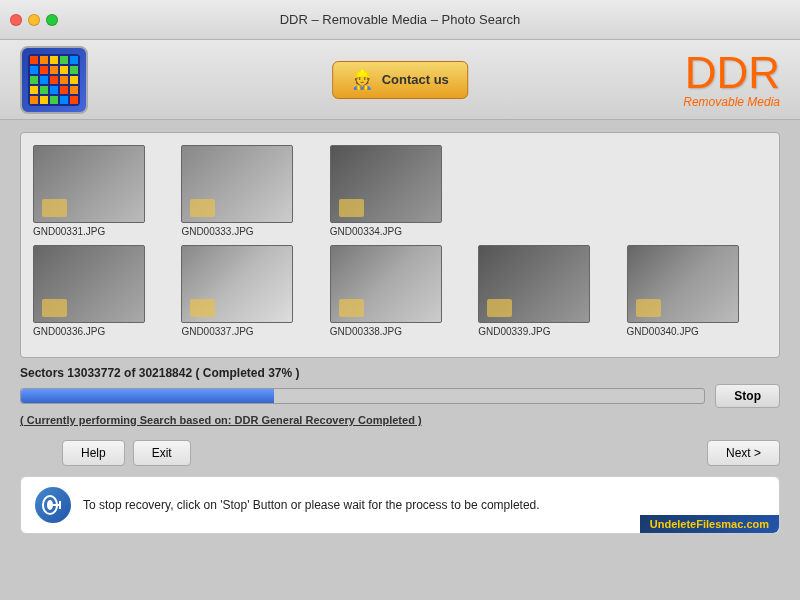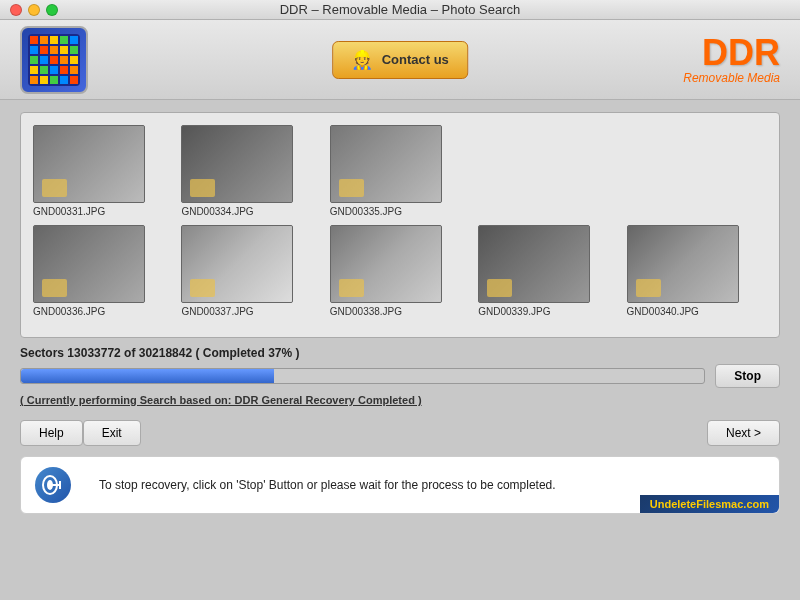--- a/index.html
+++ b/index.html
@@ -7,21 +7,21 @@
       width: 800px;
       height: 600px;
       background: #c8c8c8;
       font-family: -apple-system, 'Helvetica Neue', Arial, sans-serif;
       font-size: 12px;
       overflow: hidden;
     }
 
     
     .titlebar {
-      height: 20px;
+      height: 40px;
       background: linear-gradient(to bottom, #ebebeb, #d6d6d6);
       border-bottom: 1px solid #b0b0b0;
       display: flex;
       align-items: center;
       justify-content: center;
       position: relative;
     }
     .titlebar-title {
       font-size: 13px;
       color: #333;
@@ -82,22 +82,22 @@
     }
     .contact-icon {
       font-size: 18px;
     }
     .ddr-brand {
       position: absolute;
       right: 20px;
       text-align: right;
     }
     .ddr-title {
-      font-size: 36px;
-      font-weight: bold;
+      font-size: 44px;
+      font-weight: normal;
       color: #ff6600;
       line-height: 1;
       text-shadow: 1px 1px 2px rgba(0,0,0,0.2);
     }
     .ddr-subtitle {
       font-size: 12px;
       color: #ff6600;
       font-style: italic;
     }
 
@@ -227,21 +227,22 @@
 
     
     .btn-row {
       display: flex;
       align-items: center;
       gap: 8px;
       margin-bottom: 10px;
     }
     .btn-left {
       display: flex;
-      gap: 0;
+      gap: 8px;
+      margin-left: 42px;
     }
     .btn-right {
       margin-left: auto;
       display: flex;
       gap: 8px;
     }
     .nav-btn {
       background: linear-gradient(to bottom, #f5f5f5, #e0e0e0);
       border: 1px solid #aaa;
       border-radius: 4px;
@@ -254,21 +255,21 @@
     }
 
     
     .info-box {
       background: white;
       border: 1px solid #ccc;
       border-radius: 6px;
       padding: 10px 14px;
       display: flex;
       align-items: center;
-      gap: 28px;
+      gap: 12px;
       position: relative;
     }
     .info-icon {
       width: 36px;
       height: 36px;
       background: linear-gradient(135deg, #4488cc, #2255aa);
       border-radius: 50%;
       display: flex;
       align-items: center;
       justify-content: center;
@@ -358,29 +359,29 @@
 
     <div class="photo-row">
       <div class="photo-item">
         <div class="photo-thumb">
           <div class="photo-thumb-img cam1"></div>
         </div>
         <span class="photo-label">GND00331.JPG</span>
       </div>
       <div class="photo-item">
         <div class="photo-thumb">
+          <div class="photo-thumb-img cam3"></div>
+        </div>
+        <span class="photo-label">GND00333.JPG</span>
+      </div>
+      <div class="photo-item">
+        <div class="photo-thumb">
           <div class="photo-thumb-img cam4"></div>
         </div>
         <span class="photo-label">GND00334.JPG</span>
-      </div>
-      <div class="photo-item">
-        <div class="photo-thumb">
-          <div class="photo-thumb-img cam5"></div>
-        </div>
-        <span class="photo-label">GND00335.JPG</span>
       </div>
     </div>
 
     <div class="photo-row">
       <div class="photo-item">
         <div class="photo-thumb">
           <div class="photo-thumb-img cam6"></div>
         </div>
         <span class="photo-label">GND00336.JPG</span>
       </div>

